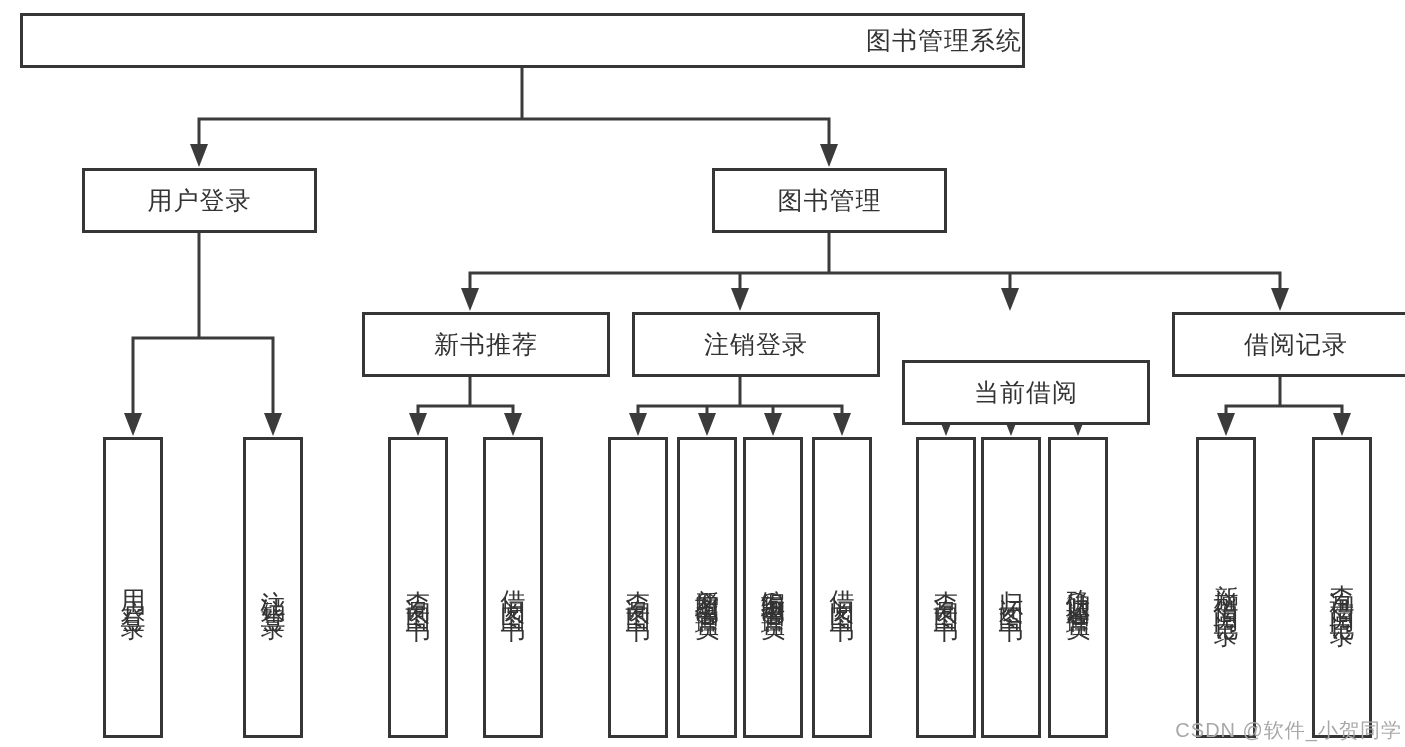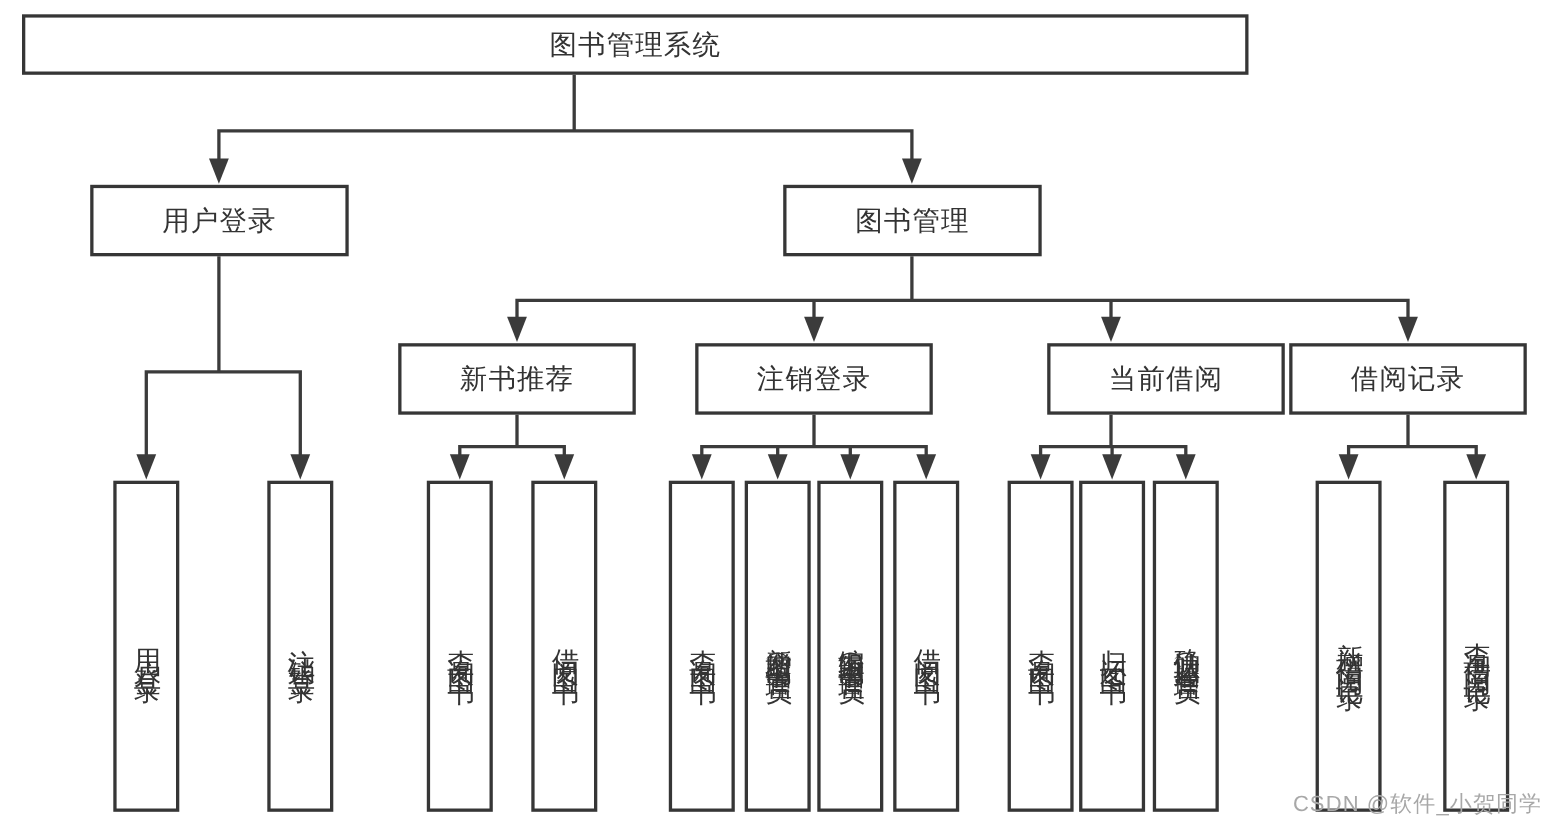--- a/index.html
+++ b/index.html
@@ -16,23 +16,23 @@
     overflow:hidden;
   }
   .connectors{position:absolute;left:0;top:0;width:1405px;height:747px;z-index:0;}
   .connectors path{stroke:var(--line);stroke-width:3;fill:none;stroke-linecap:square;}
   .connectors polygon{fill:var(--line);stroke:none;}
   .node{
     position:absolute;box-sizing:border-box;background:#fff;border:3px solid var(--border);
     display:flex;align-items:center;justify-content:center;z-index:1;
     font-size:25px;letter-spacing:1px;white-space:nowrap;
   }
-  .root{left:20px;top:13px;width:1115px;height:55px;}
+  .root{left:20px;top:13px;width:1005px;height:55px;justify-content:flex-end;}
   .lvl2{top:168px;width:235px;height:65px;}
-  .lvl3{top:312px;width:216px;height:65px;}
+  .lvl3{top:312px;width:248px;height:65px;}
   .leaf{top:437px;width:60px;height:301px;}
   .leaf span{
     writing-mode:vertical-rl;text-orientation:mixed;line-height:1;
     letter-spacing:9px;white-space:nowrap;
   }
   .leaf.len6 span{letter-spacing:8px;}
   .leaf.len9 span{letter-spacing:4px;font-size:24px;}
   .watermark{
     position:absolute;right:3px;bottom:3px;z-index:2;
     color:var(--wm);font-size:20px;letter-spacing:1px;
@@ -86,21 +86,21 @@
   <div class="node lvl2" style="left:712px;">
     <span>图书管理</span>
   </div>
 
   <div class="node lvl3" style="left:362px;">
     <span>新书推荐</span>
   </div>
   <div class="node lvl3" style="left:632px;">
     <span>注销登录</span>
   </div>
-  <div class="node lvl3" style="left:952px;">
+  <div class="node lvl3" style="left:902px;margin-top:48px;">
     <span>当前借阅</span>
   </div>
   <div class="node lvl3" style="left:1172px;">
     <span>借阅记录</span>
   </div>
 
   <div class="node leaf" style="left:103px;">
     <span>用户登录</span>
   </div>
   <div class="node leaf" style="left:243px;">

